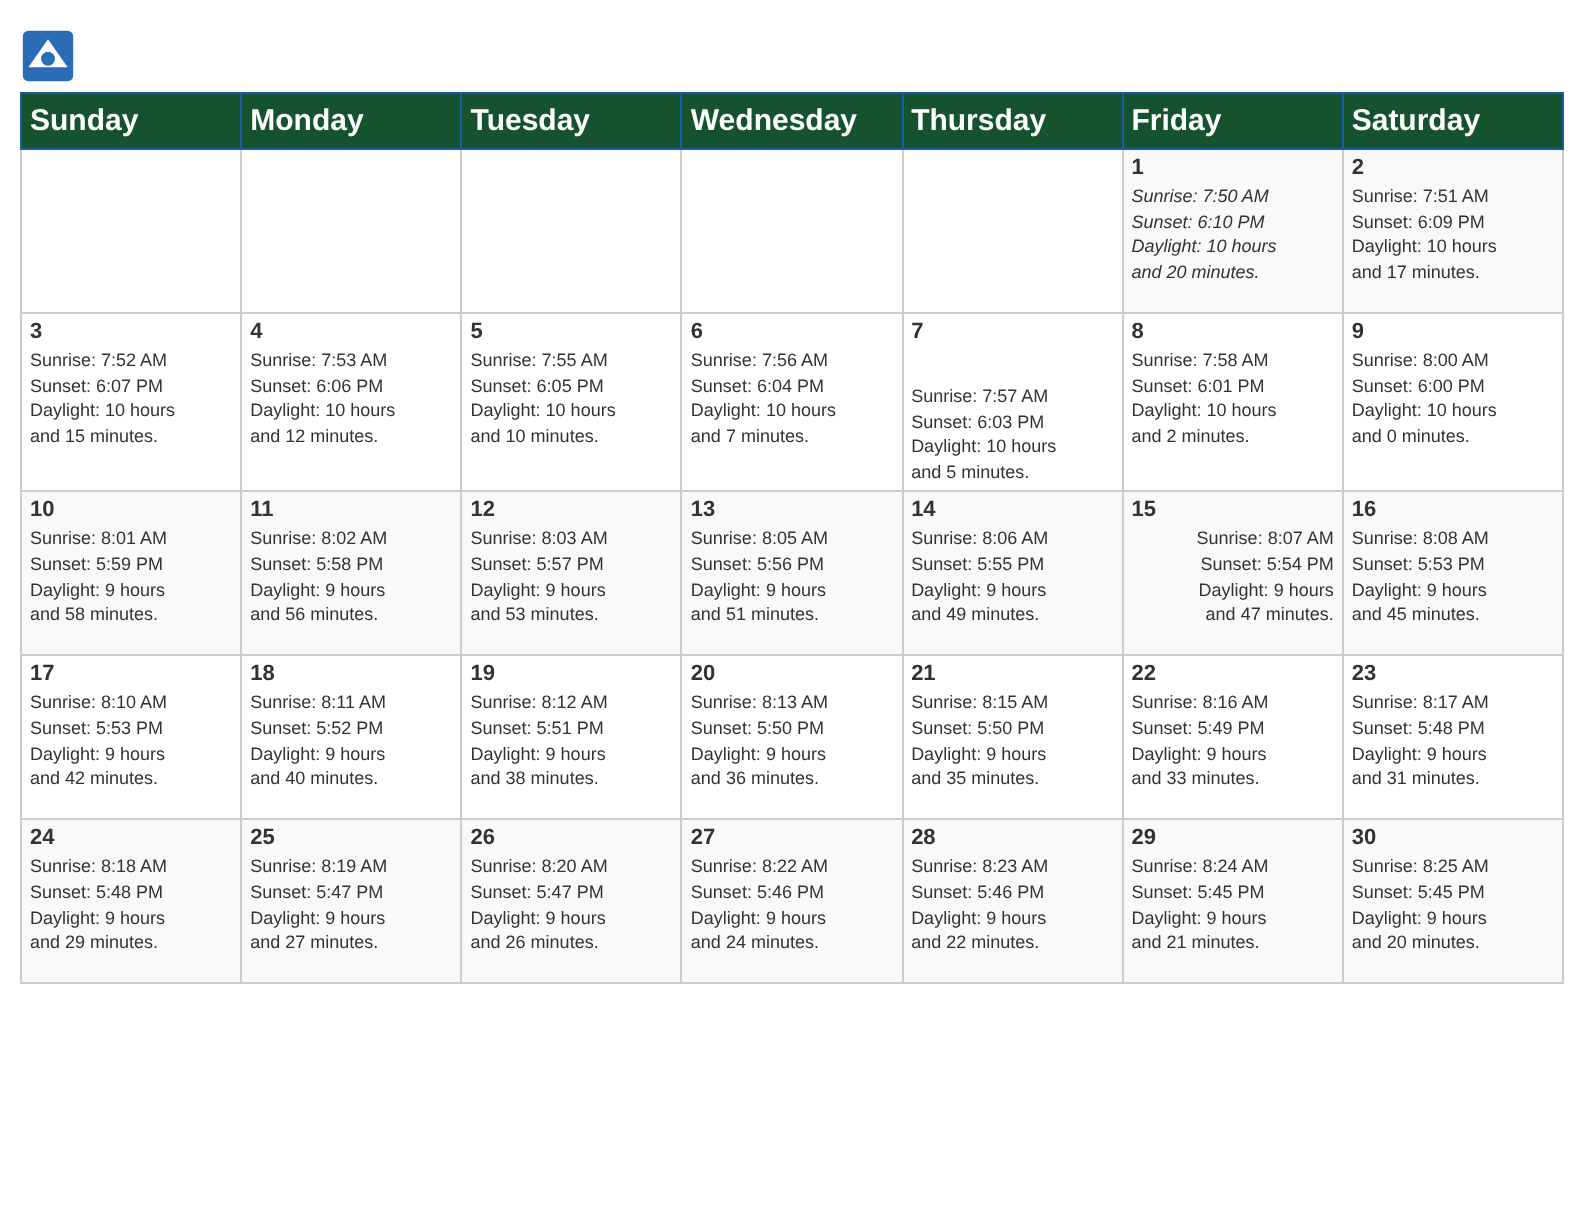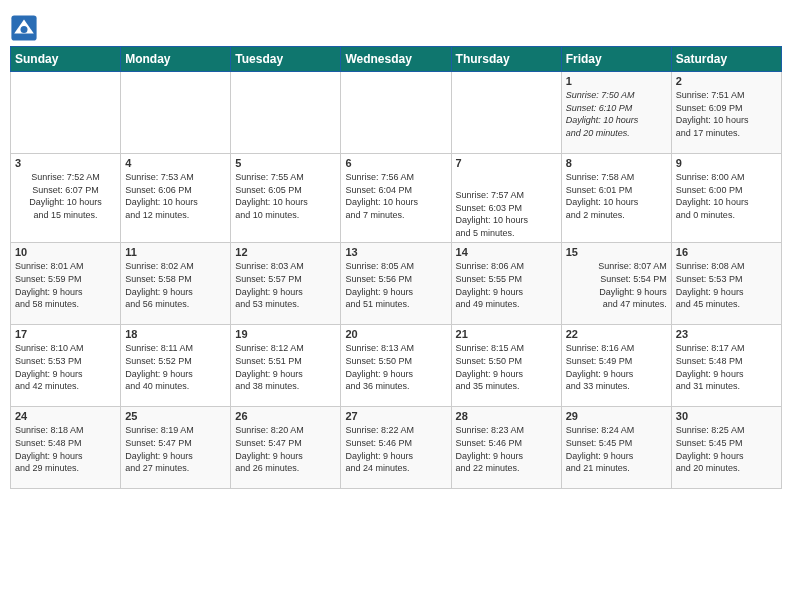--- a/index.html
+++ b/index.html
@@ -45,23 +45,23 @@
       font-size: 15px;
       color: #555;
       margin-top: 2px;
     }
     .calendar-table {
       width: 100%;
       border-collapse: collapse;
       table-layout: fixed;
     }
     .calendar-table thead tr th {
-      background-color: #0f766e;
+      background-color: #14532d;
       color: #fff;
-      font-size: 12px;
+      font-size: 15px;
       font-weight: bold;
       padding: 5px 4px;
       text-align: left;
       border: 1px solid #1a5da5;
     }
     .calendar-table tbody tr td {
       border: 1px solid #ccc;
       vertical-align: top;
       padding: 3px 4px;
       font-size: 9.5px;
@@ -140,21 +140,21 @@
           <span class="day-number">2</span>
           <div class="day-info" style="white-space: pre-line;">Sunrise: 7:51 AM
 Sunset: 6:09 PM
 Daylight: 10 hours
 and 17 minutes.</div>
         </td>
       </tr>
       <tr>
         <td>
           <span class="day-number">3</span>
-          <div class="day-info" style="white-space: pre-line; text-align: center;">Sunrise: 7:52 AM
+          <div class="day-info" style="white-space: pre-line;">Sunrise: 7:52 AM
 Sunset: 6:07 PM
 Daylight: 10 hours
 and 15 minutes.</div>
         </td>
         <td>
           <span class="day-number">4</span>
           <div class="day-info" style="white-space: pre-line;">Sunrise: 7:53 AM
 Sunset: 6:06 PM
 Daylight: 10 hours
 and 12 minutes.</div>

